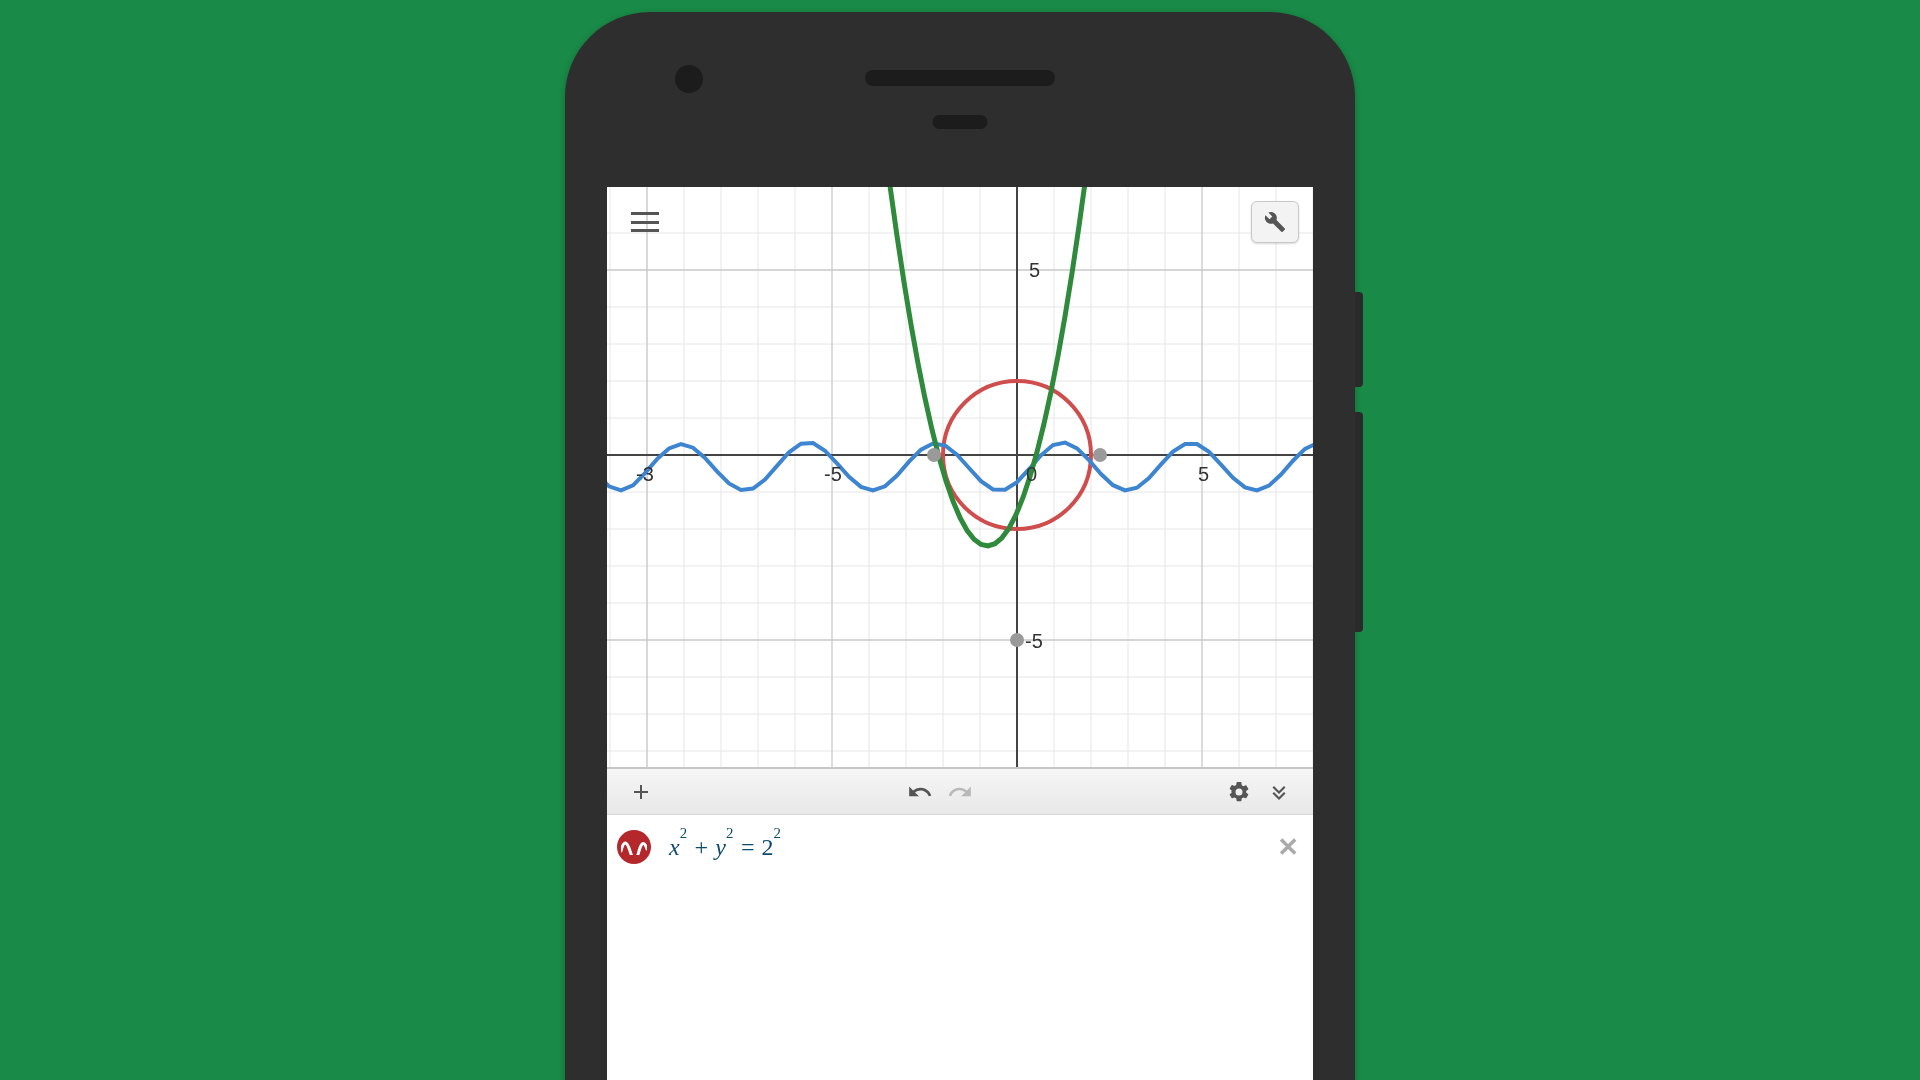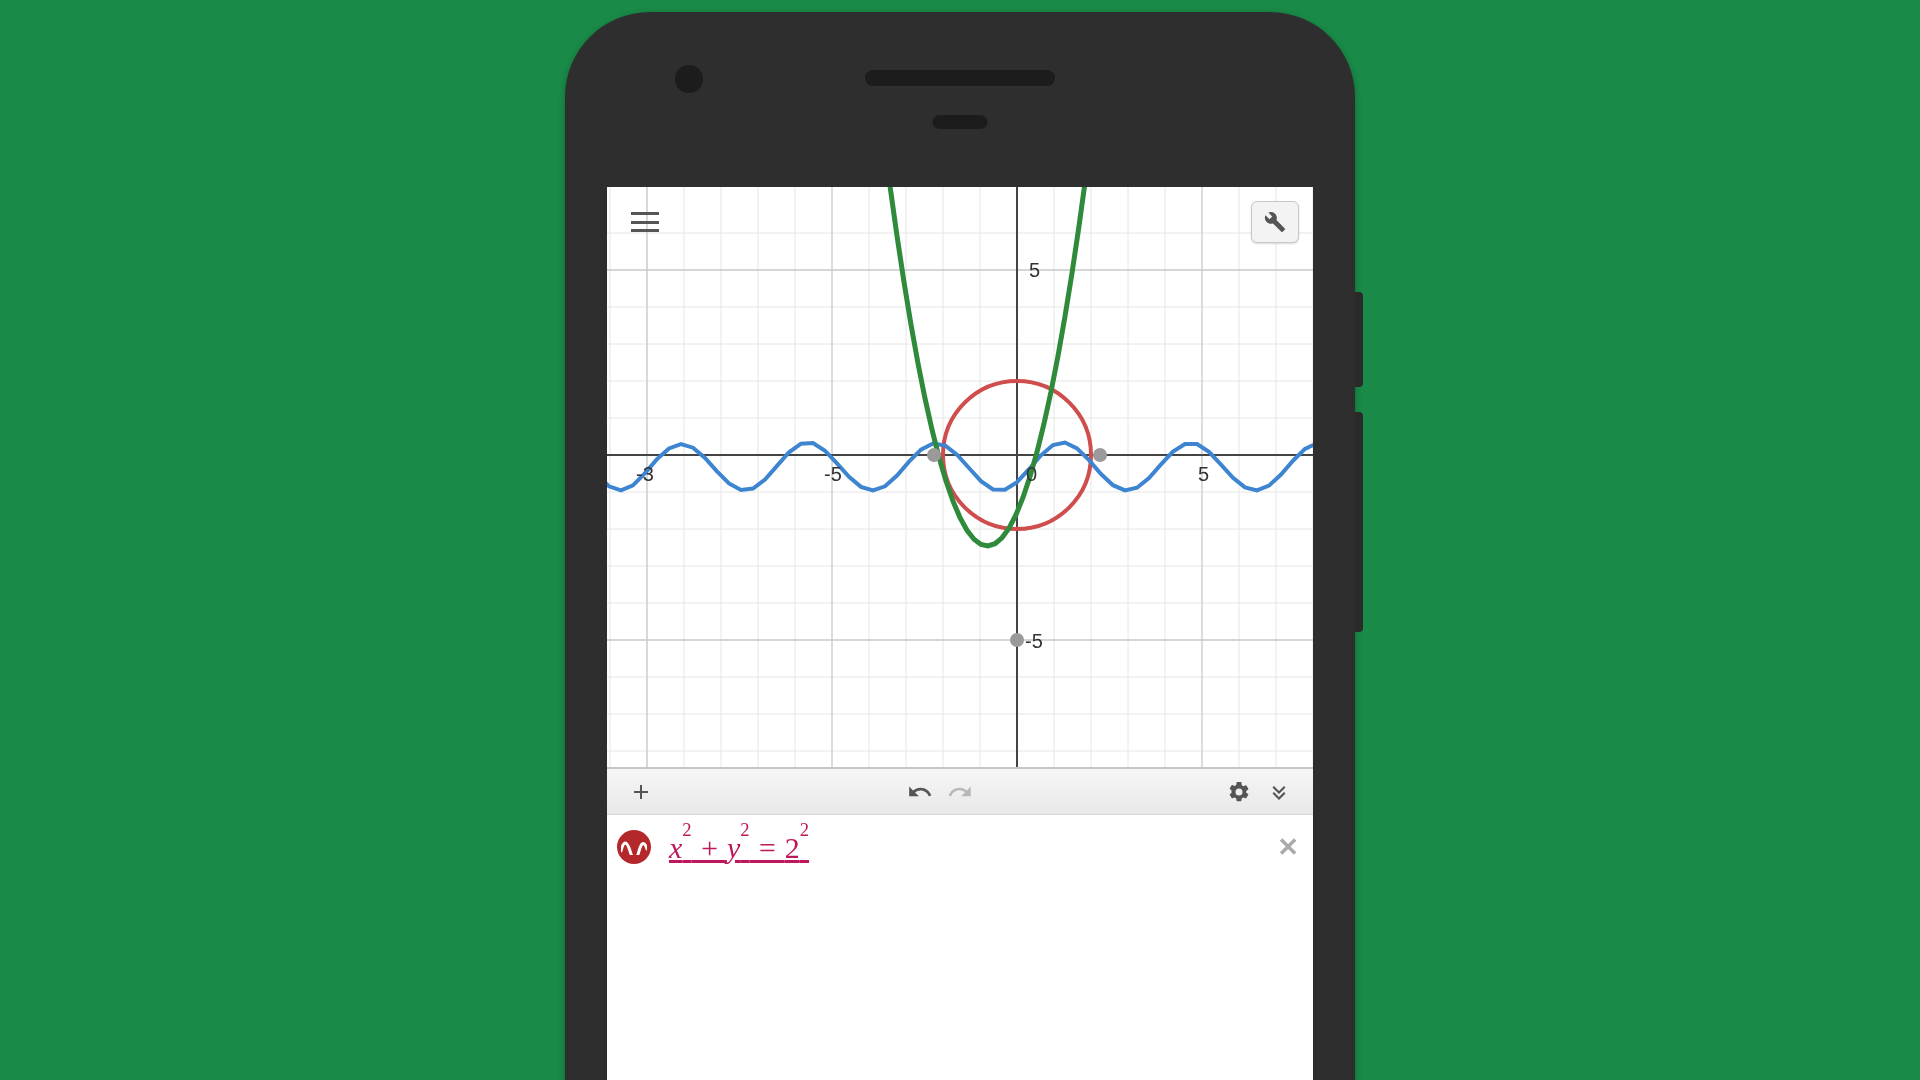--- a/index.html
+++ b/index.html
@@ -164,23 +164,22 @@
     border-radius: 50%;
     background: #b4282c;
     display: flex;
     align-items: center;
     justify-content: center;
     margin-right: 18px;
   }
   .expr-text {
     font-family: "Times New Roman", serif;
     font-style: italic;
-    font-size: 30px;
-    color: #be185d;
-    text-decoration: underline;
+    font-size: 24px;
+    color: #0c4a6e;
   }
   .expr-text sup {
     font-size: 0.62em;
     font-style: normal;
     position: relative;
     top: -0.55em;
   }
   .expr-close {
     position: absolute;
     right: 14px;

